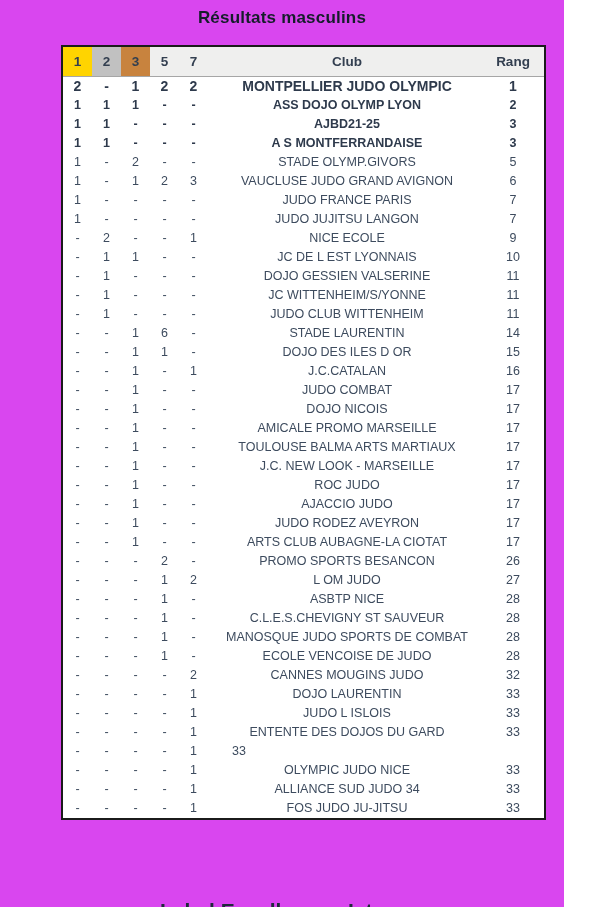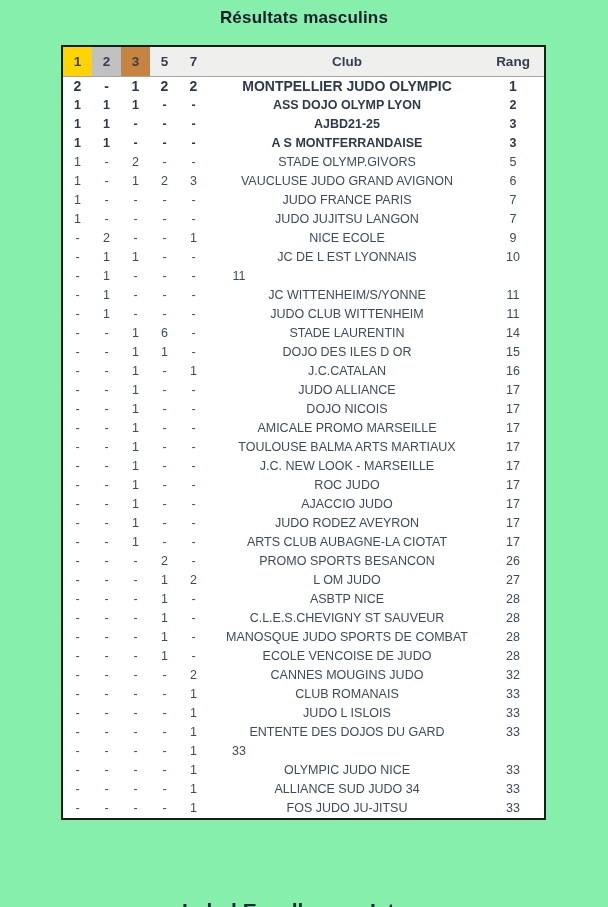--- a/index.html
+++ b/index.html
@@ -1,19 +1,19 @@
 <!DOCTYPE html>
 <html><head>
 <meta charset="utf-8">
 <style>
   html,body{margin:0;padding:0;background:#ffffff;}
   .page{
     position:relative;
-    width:608px;height:907px;
-    background:#86efac;
+    width:564px;height:907px;
+    background:#d946ef;
     font-family:"Liberation Sans", sans-serif;
     overflow:hidden;
   }
   .page-title{
     position:absolute;top:8px;left:0;width:100%;
     text-align:center;font-weight:bold;font-size:17px;
     color:#151d2a;letter-spacing:.2px;
   }
   .results-table{
     position:absolute;left:61px;top:45px;width:485px;
@@ -155,20 +155,21 @@
           <div class="mcell">-</div>
           <div class="club">JC DE L EST LYONNAIS</div>
           <div class="rcell">10</div>
         </div>
         <div class="trow">
           <div class="mcell">-</div>
           <div class="mcell">1</div>
           <div class="mcell">-</div>
           <div class="mcell">-</div>
           <div class="mcell">-</div>
+          <div class="club">DOJO GESSIEN VALSERINE</div>
           <div class="rcell">11</div>
         </div>
         <div class="trow">
           <div class="mcell">-</div>
           <div class="mcell">1</div>
           <div class="mcell">-</div>
           <div class="mcell">-</div>
           <div class="mcell">-</div>
           <div class="club">JC WITTENHEIM/S/YONNE</div>
           <div class="rcell">11</div>
@@ -208,21 +209,21 @@
           <div class="mcell">1</div>
           <div class="club">J.C.CATALAN</div>
           <div class="rcell">16</div>
         </div>
         <div class="trow">
           <div class="mcell">-</div>
           <div class="mcell">-</div>
           <div class="mcell">1</div>
           <div class="mcell">-</div>
           <div class="mcell">-</div>
-          <div class="club">JUDO ALLIANCE</div>
+          <div class="club">JUDO COMBAT</div>
           <div class="rcell">17</div>
         </div>
         <div class="trow">
           <div class="mcell">-</div>
           <div class="mcell">-</div>
           <div class="mcell">1</div>
           <div class="mcell">-</div>
           <div class="mcell">-</div>
           <div class="club">DOJO NICOIS</div>
           <div class="rcell">17</div>
@@ -352,21 +353,21 @@
           <div class="mcell">2</div>
           <div class="club">CANNES MOUGINS JUDO</div>
           <div class="rcell">32</div>
         </div>
         <div class="trow">
           <div class="mcell">-</div>
           <div class="mcell">-</div>
           <div class="mcell">-</div>
           <div class="mcell">-</div>
           <div class="mcell">1</div>
-          <div class="club">CLUB ROMANAIS</div>
+          <div class="club">DOJO LAURENTIN</div>
           <div class="rcell">33</div>
         </div>
         <div class="trow">
           <div class="mcell">-</div>
           <div class="mcell">-</div>
           <div class="mcell">-</div>
           <div class="mcell">-</div>
           <div class="mcell">1</div>
           <div class="club">JUDO L ISLOIS</div>
           <div class="rcell">33</div>

